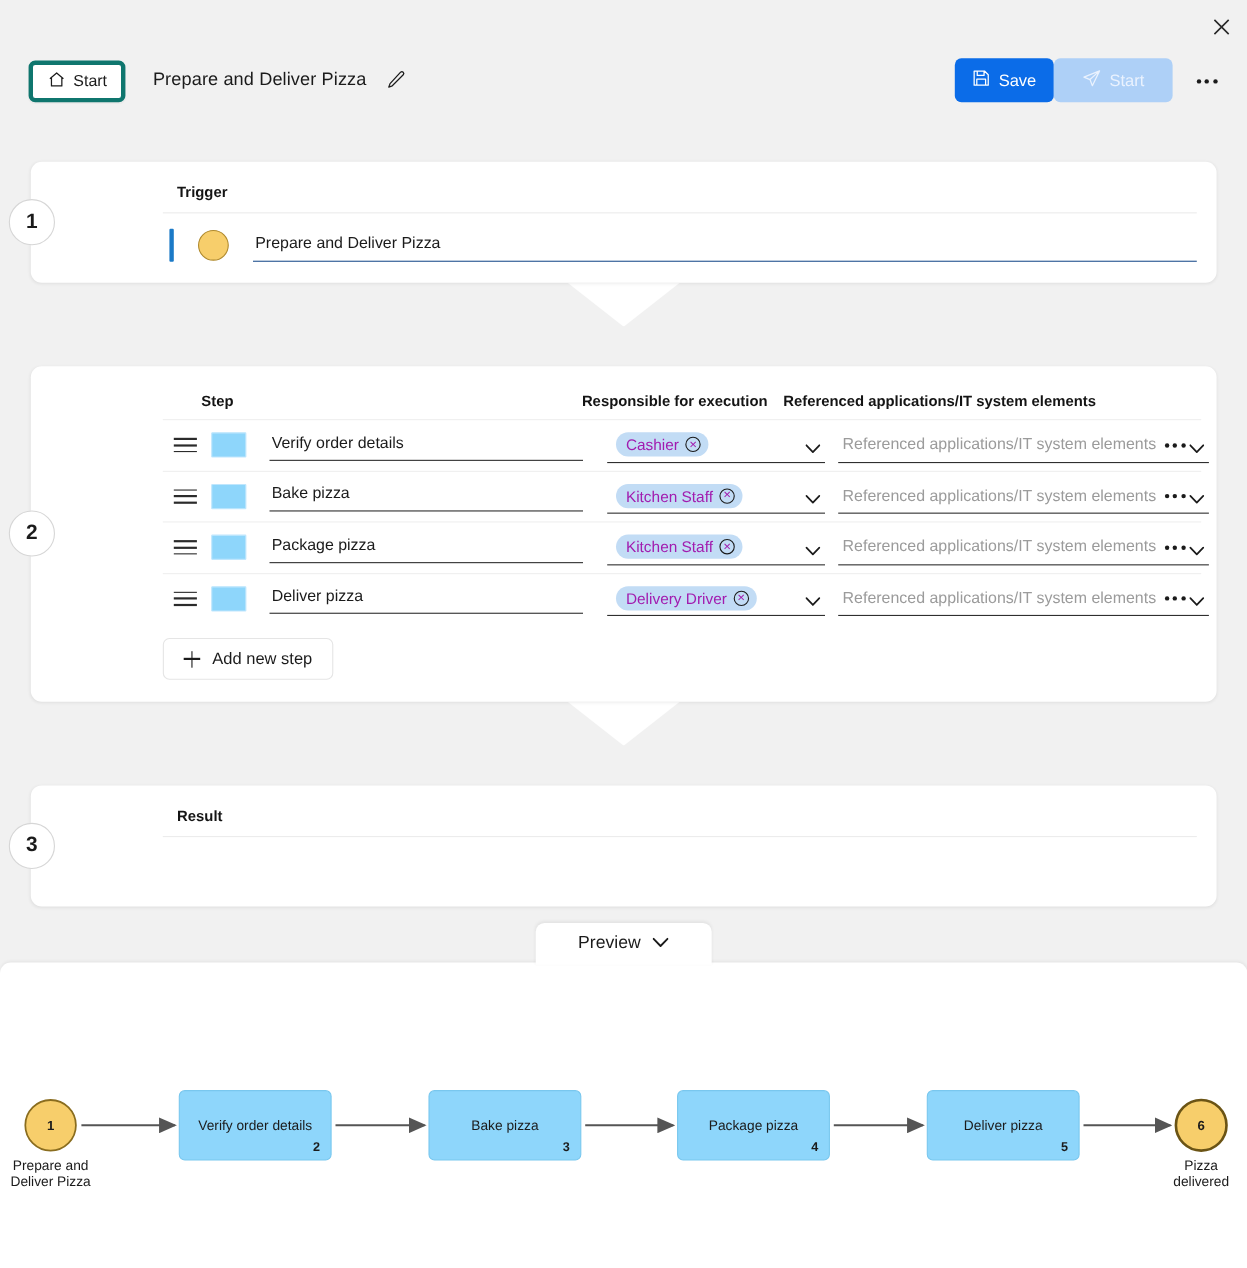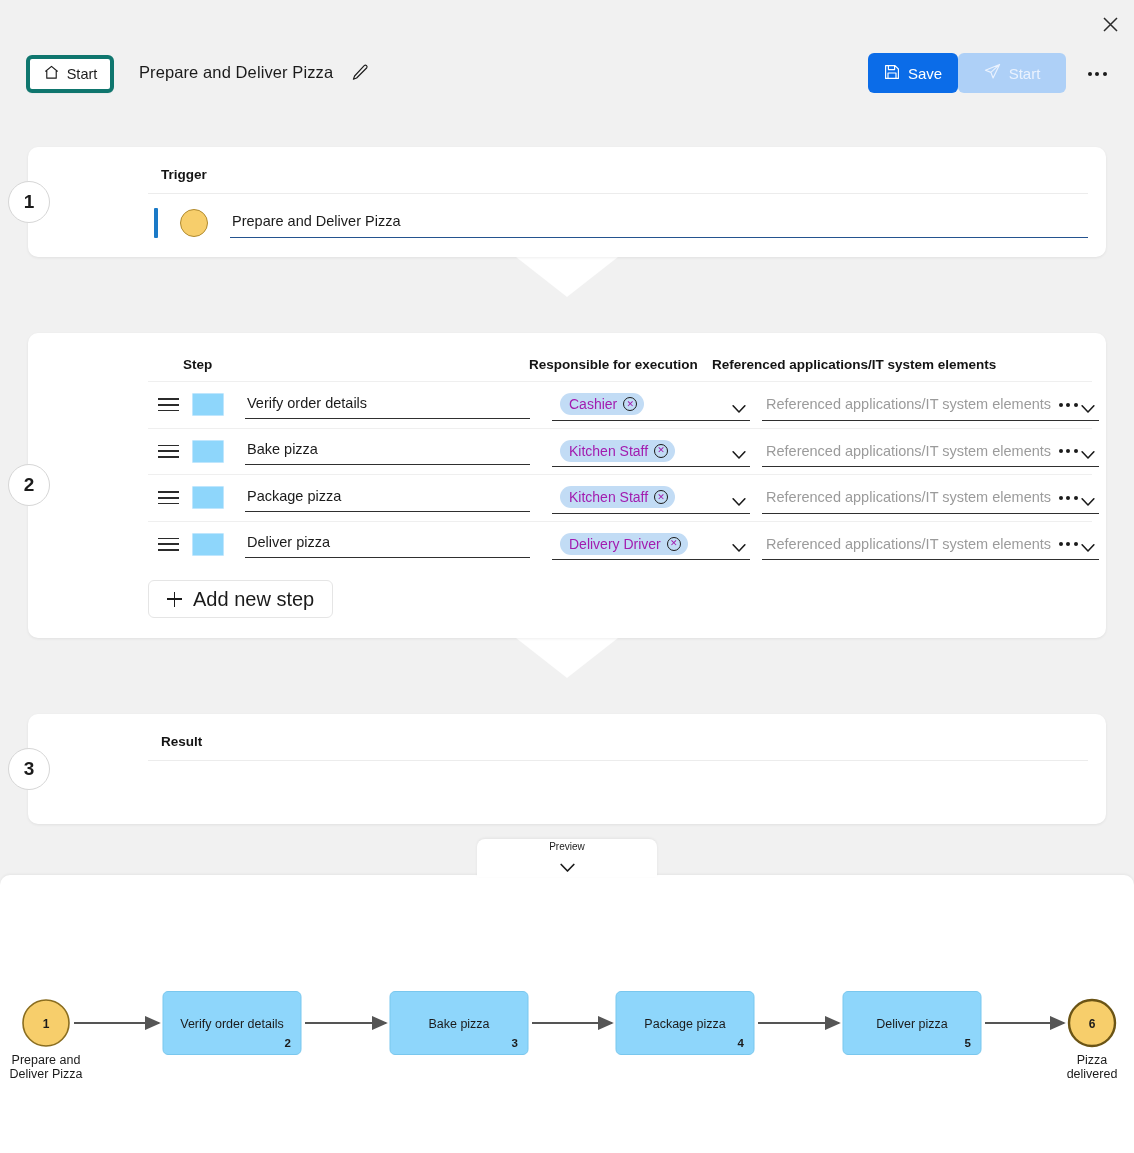--- a/index.html
+++ b/index.html
@@ -164,21 +164,21 @@
   .row-more {
     position: absolute; right: 10px; top: 50%; transform: translateY(-50%);
     width: 28px; height: 20px; display: flex; align-items: center;
     justify-content: center; gap: 3.5px; cursor: pointer;
   }
   .add-step {
     position: absolute; left: 120px; top: 247px;
     height: 38px; padding: 0 18px;
     background: #fff; border: 1px solid #e5e5e5; border-radius: 6px;
     display: inline-flex; align-items: center; gap: 11px;
-    font-size: 20px; cursor: pointer; font-family: inherit; color:#1b1b1b;
+    font-size: 15px; cursor: pointer; font-family: inherit; color:#1b1b1b;
   }
   .plus {
     position: relative; width: 15px; height: 15px; display: inline-block;
   }
   .plus::before, .plus::after {
     content: ""; position: absolute; background: #1b1b1b;
   }
   .plus::before { left: 0; top: 6.6px; width: 15px; height: 1.8px; }
   .plus::after  { top: 0; left: 6.6px; height: 15px; width: 1.8px; }
 
@@ -189,25 +189,25 @@
     background: #ffffff;
     clip-path: polygon(0 0, 100% 0, 50% 100%);
     filter: drop-shadow(0 1px 1px rgba(0,0,0,.07));
   }
   #conn-1 { top: 257px; }
   #conn-2 { top: 638px; }
 
   
   .preview-tab {
     position: absolute; left: 50%; transform: translateX(-50%);
-    top: 839px; width: 180px; height: 38px;
+    top: 839px; width: 160px; height: 38px;
     background: #fff; border-radius: 8px 8px 0 0;
     box-shadow: 0 -1px 3px rgba(0,0,0,.06);
     display: flex; align-items: center; justify-content: center; gap: 11px;
-    font-size: 10px; cursor: pointer; z-index: 3; flex-direction: column;
+    font-size: 16px; cursor: pointer; z-index: 3;
   }
   .preview-panel {
     position: absolute; left: 0; top: 875px; width: 1134px; height: 278px;
     background: #fff; border-radius: 10px 10px 0 0;
     box-shadow: 0 -1px 3px rgba(0,0,0,.05);
     overflow: hidden;
   }
   .flow-svg { position: absolute; left: 0; top: 0; }
 </style>
 </head>

